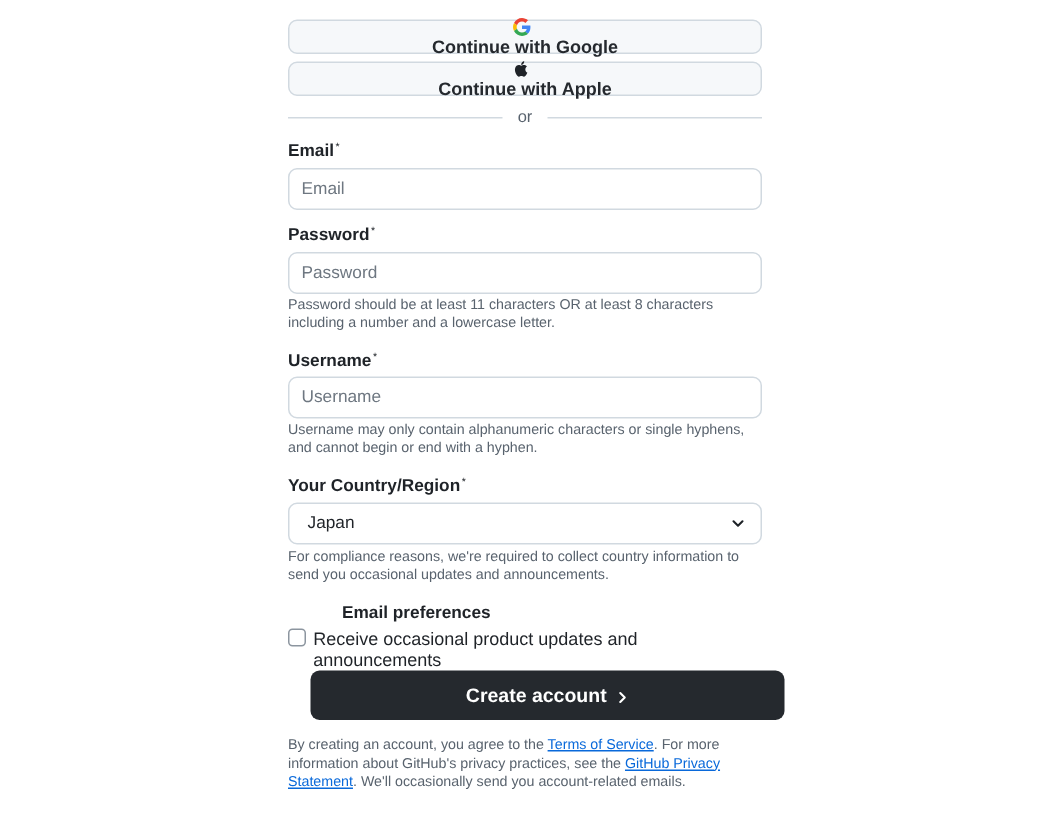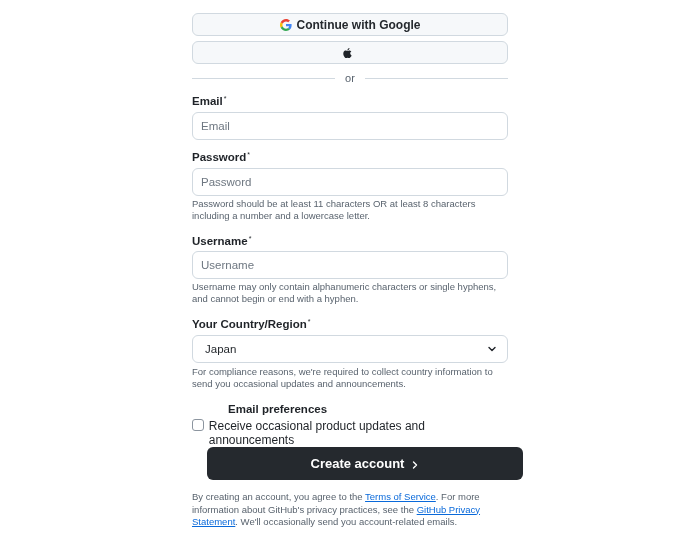--- a/index.html
+++ b/index.html
@@ -3,21 +3,21 @@
 <meta charset="utf-8">
 <style>
   * { box-sizing: border-box; margin: 0; padding: 0; }
   html, body { width: 700px; height: 560px; background: #ffffff; overflow: hidden; }
   body { font-family: "Liberation Sans", "DejaVu Sans", sans-serif; color: #1f2328; position: relative; }
   .form { position: absolute; left: 192px; top: 0; width: 316px; }
   .sso-btn {
     position: absolute; left: 0; width: 316px; height: 23px;
     background: #f6f8fa; border: 1px solid #d1d9e0; border-radius: 6px;
     display: flex; align-items: center; justify-content: center;
-    font-size: 12px; font-weight: bold; color: #25292e; cursor: pointer;
+    font-size: 12px; font-weight: bold; color: #25292e; cursor: pointer; flex-direction: column;
   }
   .sso-btn .ico { width: 12px; height: 12px; margin-right: 5px; display: inline-flex; }
   .divider { position: absolute; left: 0; top: 71px; width: 316px; height: 14px; display: flex; align-items: center; }
   .divider .line { flex: 1; height: 1px; background: #d1d9e0; }
   .divider .txt { font-size: 11px; color: #59636e; padding: 0 10px; }
   .label { position: absolute; left: 0; font-size: 11.5px; font-weight: bold; color: #1f2328; }
   .label sup { font-size: 7px; font-weight: normal; vertical-align: top; margin-left: 1px; }
   .input {
     position: absolute; left: 0; width: 316px; height: 28px;
     border: 1px solid #d1d9e0; border-radius: 6px; background: #ffffff;
@@ -62,20 +62,21 @@
     </span>
     <span>Continue with Google</span>
   </div>
 
   <div class="sso-btn" style="top:41px;">
     <span class="ico">
       <svg viewBox="0 0 24 24" width="12" height="12">
         <path fill="#1f2328" d="M16.4 12.7c0-2.6 2.1-3.8 2.2-3.9-1.2-1.8-3.1-2-3.7-2-1.6-.2-3.1.9-3.9.9s-2.1-.9-3.4-.9c-1.7 0-3.3 1-4.2 2.6-1.8 3.1-.5 7.7 1.3 10.2.9 1.2 1.9 2.6 3.2 2.6s1.8-.8 3.3-.8 2 .8 3.4.8 2.2-1.3 3.1-2.5c1-1.4 1.4-2.8 1.4-2.9 0 0-2.7-1-2.7-4.1zM13.9 5c.7-.9 1.2-2 1.1-3.2-1 0-2.3.7-3 1.6-.7.8-1.2 2-1.1 3.1 1.2.1 2.3-.6 3-1.5z"></path>
       </svg>
     </span>
+    <span>Continue with Apple</span>
   </div>
 
   <div class="divider">
     <span class="line"></span>
     <span class="txt">or</span>
     <span class="line"></span>
   </div>
 
   <div class="label" style="top:95px;">
     <span>Email</span><sup>*</sup>

